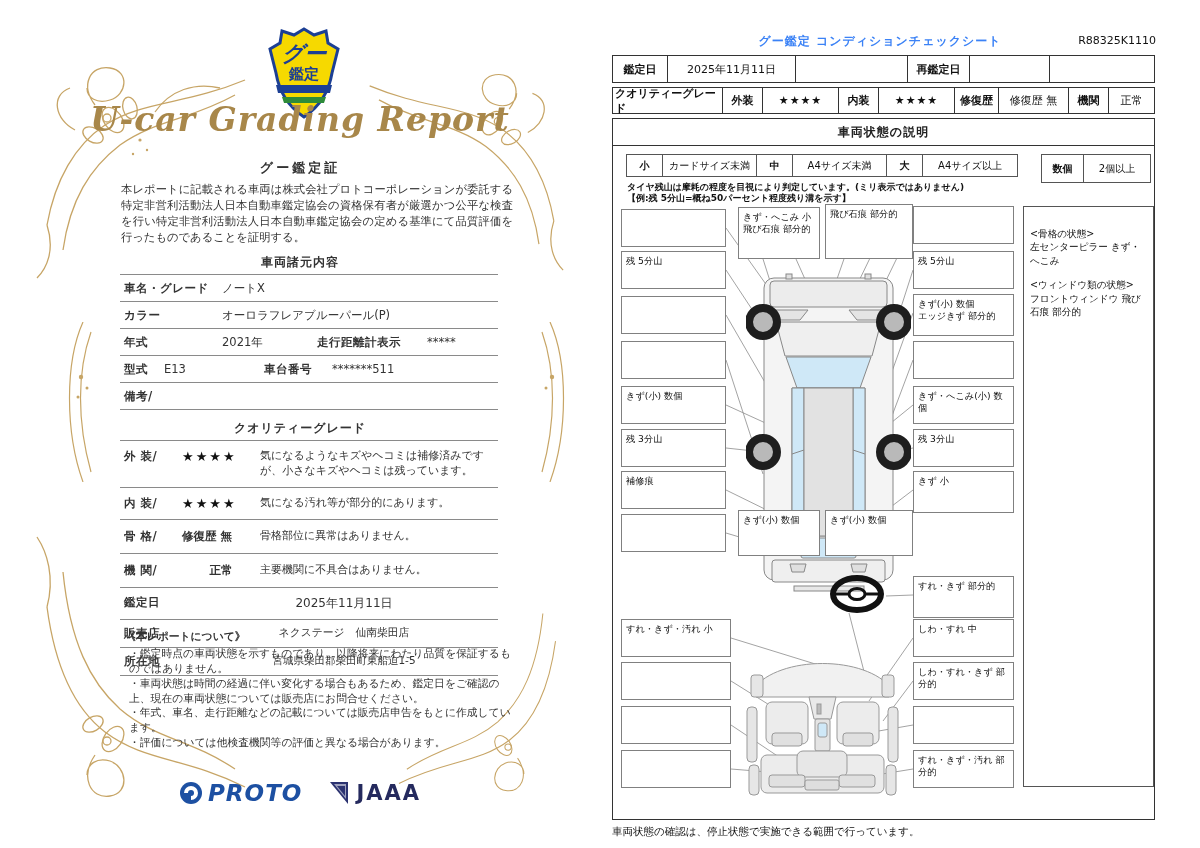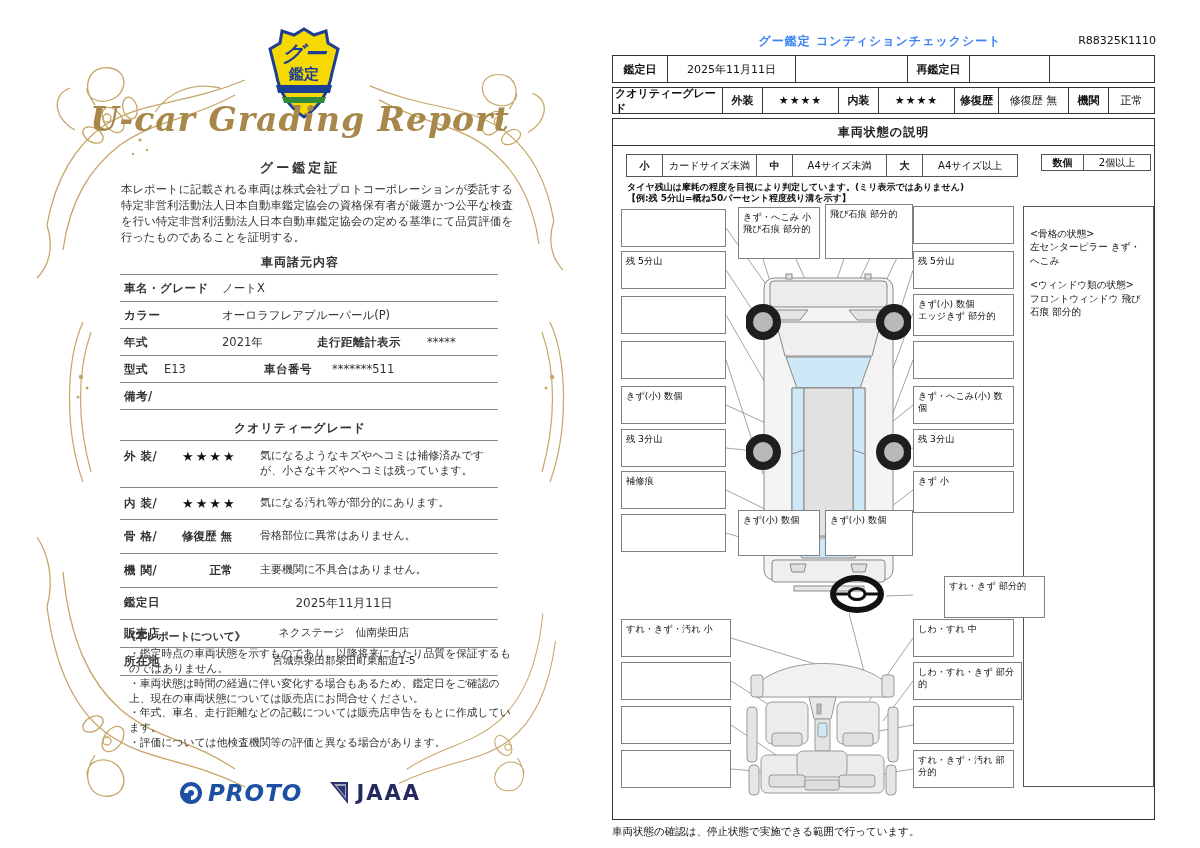--- a/index.html
+++ b/index.html
@@ -259,21 +259,21 @@
     <div id="mb-title">車両状態の説明</div>
 
     <div class="legend" style="left:13px;top:35px;height:23px;">
       <div class="lg-cell" style="width:36px;font-weight:bold;">小</div>
       <div class="lg-cell" style="width:94px;">カードサイズ未満</div>
       <div class="lg-cell" style="width:36px;font-weight:bold;">中</div>
       <div class="lg-cell" style="width:94px;">A4サイズ未満</div>
       <div class="lg-cell" style="width:36px;font-weight:bold;">大</div>
       <div class="lg-cell" style="width:94px;">A4サイズ以上</div>
     </div>
-    <div class="legend" style="left:428px;top:35px;height:17px;justify-content:space-between;">
+    <div class="legend" style="left:428px;top:35px;height:29px;justify-content:space-between;">
       <div class="lg-cell" style="width:42px;font-weight:bold;">数個</div>
       <div class="lg-cell" style="width:66px;">2個以上</div>
     </div>
 
     <div class="tire-note" style="top:63px;font-weight:bold;">タイヤ残山は摩耗の程度を目視により判定しています。(ミリ表示ではありません)</div>
     <div class="tire-note" style="top:74px;font-weight:bold;">【例:残 5分山=概ね50パーセント程度残り溝を示す】</div>
 
     <svg style="position:absolute;left:0;top:0;width:543px;height:700px;pointer-events:none;">
       <g class="leader">
         <line x1="113" y1="109" x2="162" y2="178"></line>
@@ -406,21 +406,21 @@
         <div>&lt;ウィンドウ類の状態&gt;</div>
         <div>フロントウィンドウ 飛び石痕 部分的</div>
       </div>
     </div>
 
     <div class="cbox" style="left:8px;top:500px;width:110px;height:38px;">すれ・きず・汚れ 小</div>
     <div class="cbox" style="left:8px;top:543px;width:110px;height:38px;"></div>
     <div class="cbox" style="left:8px;top:587px;width:110px;height:38px;"></div>
     <div class="cbox" style="left:8px;top:631px;width:110px;height:38px;"></div>
 
-    <div class="cbox" style="left:300px;top:457px;width:101px;height:42px;margin-left:31px;">すれ・きず 部分的</div>
+    <div class="cbox" style="left:300px;top:457px;width:101px;height:42px;">すれ・きず 部分的</div>
     <div class="cbox" style="left:300px;top:500px;width:101px;height:38px;">しわ・すれ 中</div>
-    <div class="cbox" style="left:300px;top:543px;width:109px;height:38px;">しわ・すれ・きず 部分的</div>
+    <div class="cbox" style="left:300px;top:543px;width:101px;height:38px;">しわ・すれ・きず 部分的</div>
     <div class="cbox" style="left:300px;top:587px;width:101px;height:38px;"></div>
     <div class="cbox" style="left:300px;top:631px;width:101px;height:38px;">すれ・きず・汚れ 部分的</div>
   </div>
 
   <div id="rp-footer">車両状態の確認は、停止状態で実施できる範囲で行っています。</div>
 </div>
 
 </body></html>

